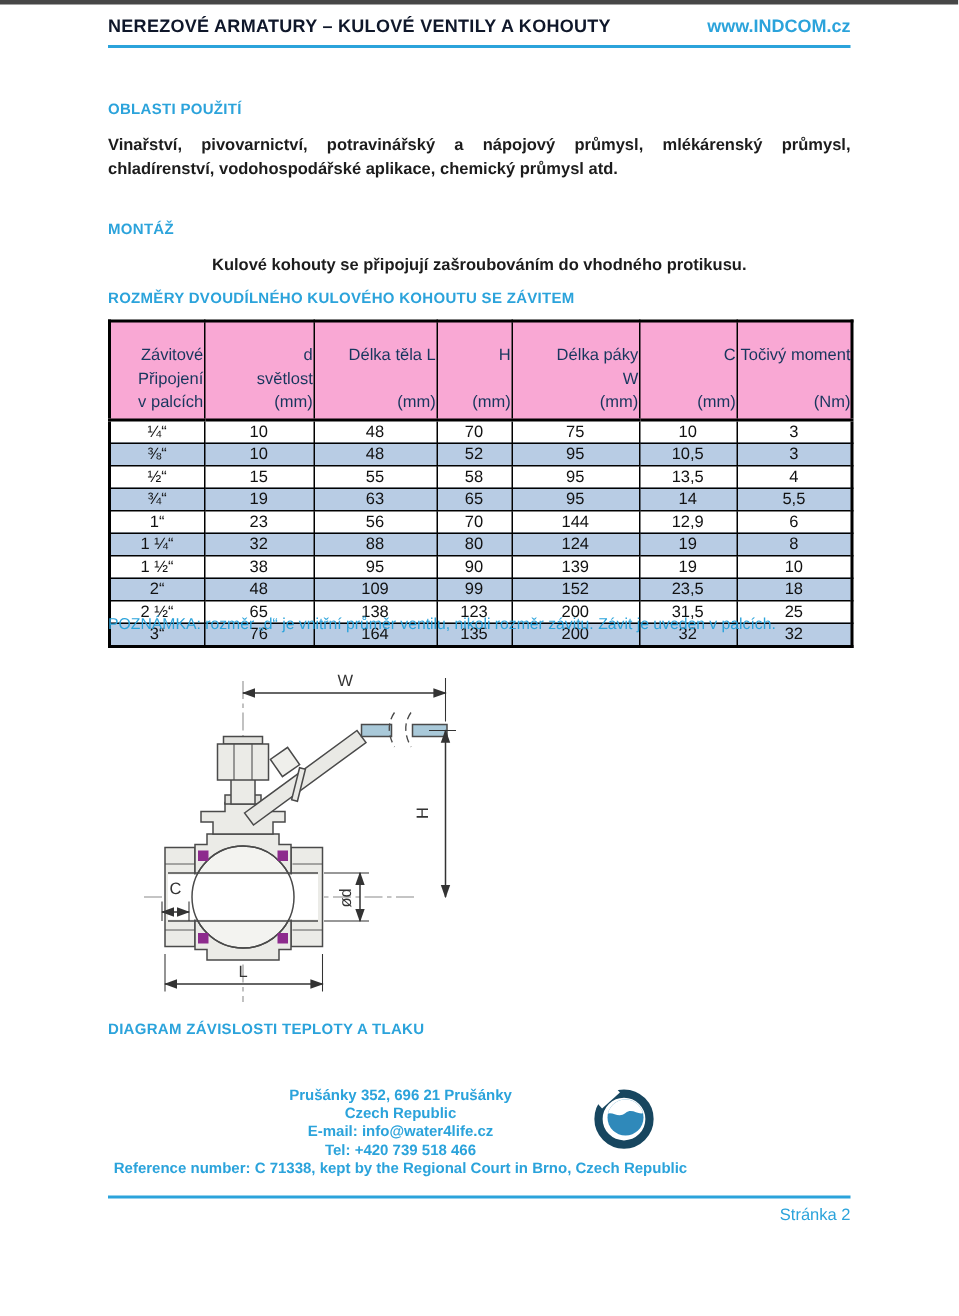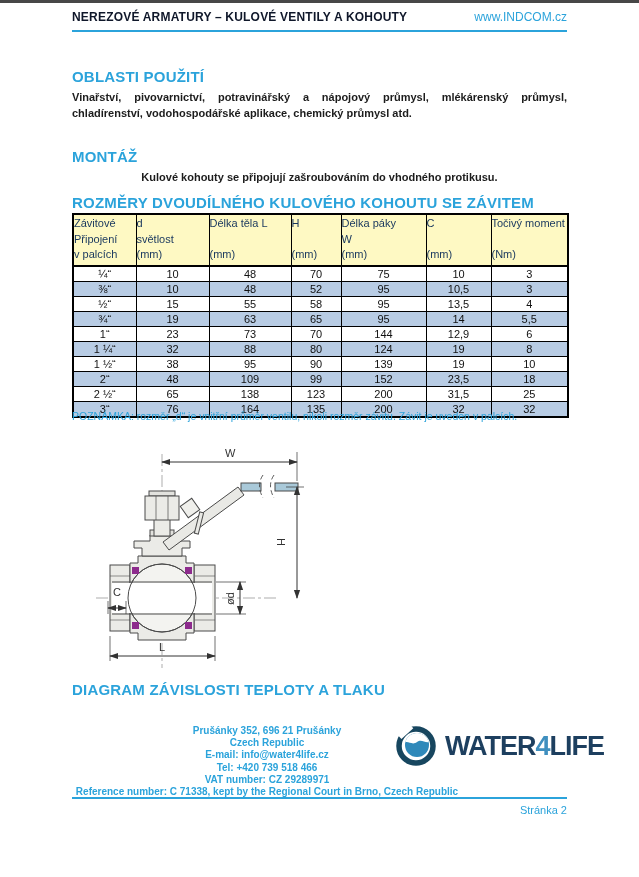--- a/index.html
+++ b/index.html
@@ -4,31 +4,31 @@
 <style>
   html,body{margin:0;padding:0;background:#fff;}
   #page{position:relative;width:639px;height:877px;background:#ffffff;overflow:hidden;
         font-family:"Liberation Sans",sans-serif;color:#1a1a1a;}
   .top-edge{position:absolute;left:0;top:0;width:639px;height:3px;background:#474747;}
 
   .doc-header{position:absolute;left:72px;top:10px;width:495px;display:flex;
               justify-content:space-between;align-items:baseline;
               border-bottom:2px solid #2ba3db;padding-bottom:6px;}
   .doc-title{font-size:12px;font-weight:700;color:#0f172a;letter-spacing:.2px;}
-  .doc-site{font-size:12px;font-weight:400;color:#2ba3db;text-align:right;}
-
-  .sec-head{position:absolute;left:72px;font-size:15px;font-weight:700;color:#2ba3db;letter-spacing:.2px;}
+  .doc-site{font-size:12px;font-weight:700;color:#2ba3db;text-align:right;}
+
+  .sec-head{position:absolute;left:72px;font-size:10px;font-weight:700;color:#2ba3db;letter-spacing:.2px;}
   .body-text{position:absolute;left:72px;width:495px;font-size:11px;font-weight:700;
              color:#1c1c1c;line-height:15.5px;text-align:justify;}
 
   table.dim{position:absolute;left:72px;top:213px;width:495px;border-collapse:collapse;
             table-layout:fixed;border:2px solid #000;}
-  table.dim th{background:#fef9c3;color:#17365d;font-weight:400;font-size:11px;
+  table.dim th{background:#f9a8d4;color:#17365d;font-weight:400;font-size:11px;
                line-height:15.5px;border:1px solid #000;border-bottom:2px solid #000;
-               padding:1px 0 2px;text-align:left;vertical-align:top;}
+               padding:15px 0 2px;text-align:right;vertical-align:top;}
   table.dim td{border:1px solid #000;font-size:11px;color:#111;text-align:center;
                padding:0;height:14px;line-height:14px;}
   table.dim tbody tr:nth-child(even){background:#b8cce4;}
 
   .note{position:absolute;left:72px;top:410px;width:495px;font-size:10.5px;
         font-weight:400;color:#2ba3db;}
 
   .valve-wrap{position:absolute;left:38px;top:438px;}
   .valve-wrap text{font-size:11px;fill:#333;font-family:"Liberation Sans",sans-serif;}
 
@@ -114,21 +114,21 @@
           <td>19</td>
           <td>63</td>
           <td>65</td>
           <td>95</td>
           <td>14</td>
           <td>5,5</td>
         </tr>
         <tr>
           <td>1“</td>
           <td>23</td>
-          <td>73</td>
+          <td>56</td>
           <td>70</td>
           <td>144</td>
           <td>12,9</td>
           <td>6</td>
         </tr>
         <tr>
           <td>1 ¼“</td>
           <td>32</td>
           <td>88</td>
           <td>80</td>
@@ -252,34 +252,32 @@
     <text x="121" y="213">L</text>
   </svg>
 
   <div class="sec-head" style="top:681px">DIAGRAM ZÁVISLOSTI TEPLOTY A TLAKU</div>
 
   <div class="footer-lines">
       <div>Prušánky 352, 696 21 Prušánky</div>
       <div>Czech Republic</div>
       <div>E-mail: info@water4life.cz</div>
       <div>Tel: +420 739 518 466</div>
-      <div>VAT number: CZ 29289971</div>
       <div>Reference number: C 71338, kept by the Regional Court in Brno, Czech Republic</div>
     </div>
 
   <div class="logo">
     <svg width="44" height="44" viewBox="0 0 44 44" xmlns="http://www.w3.org/2000/svg">
       <defs>
           <clipPath id="lc">
             <circle cx="23" cy="21" r="12"></circle>
           </clipPath>
         </defs>
       <circle cx="22" cy="22" r="17" fill="none" stroke="#17465f" stroke-width="5.5"></circle>
       <rect x="2" y="0" width="16" height="11" transform="rotate(-42 10 6)" fill="#fff"></rect>
       <circle cx="23" cy="21" r="12" fill="#2f89ba"></circle>
       <path clip-path="url(#lc)" d="M10,8 H37 V17 C32,21 28,14 23,18 C18,22 14,16 10,19 Z" fill="#ffffff"></path>
     </svg>
-    <span class="logo-text"><span>WATER</span><span class="four">4</span><span>LIFE</span></span>
   </div>
 
   <div class="footer-rule"></div>
   <div class="page-number">Stránka 2</div>
 </div>
 
 </body></html>

